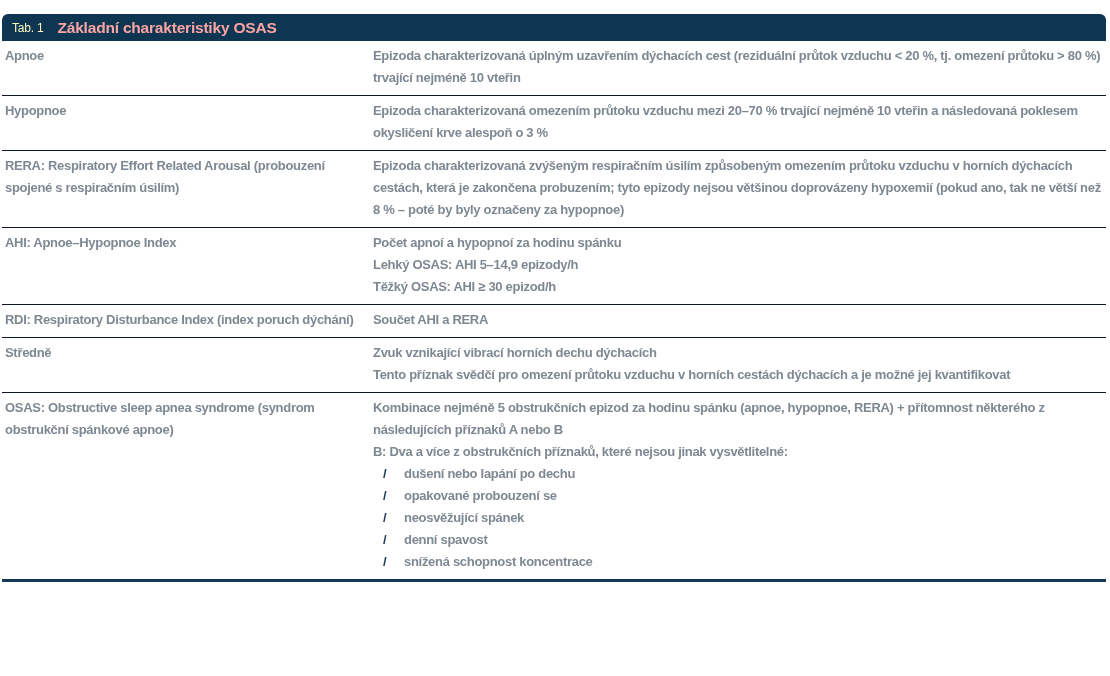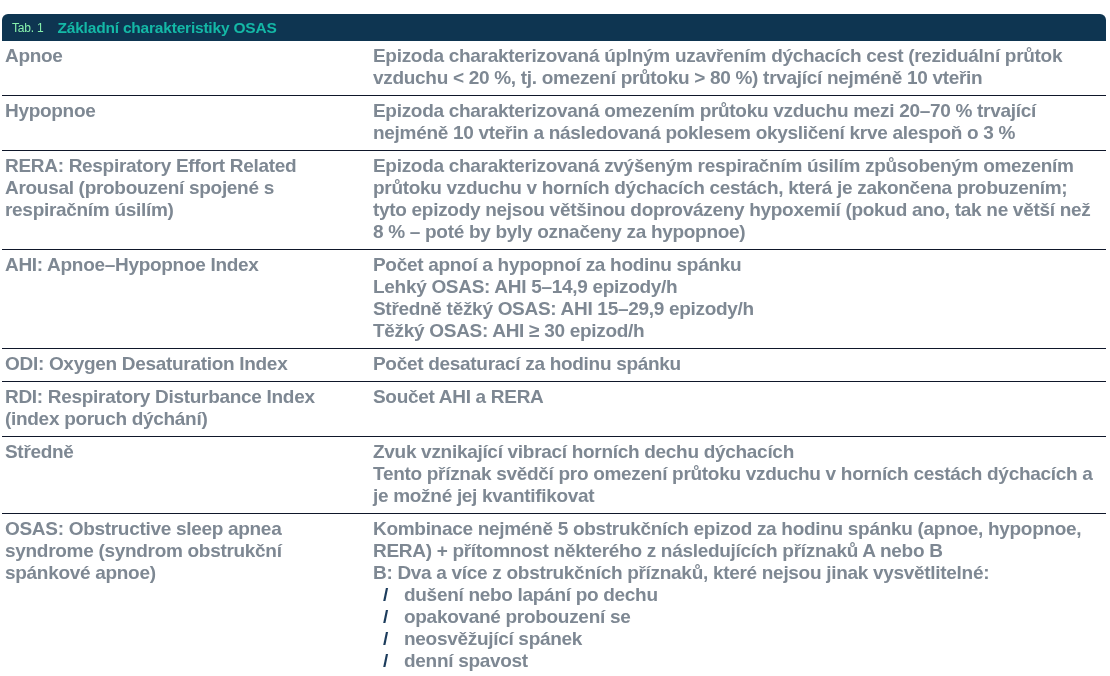--- a/index.html
+++ b/index.html
@@ -12,35 +12,35 @@
     position:absolute;left:2px;top:14px;width:1104px;
     border-bottom:3px solid #16395a;
   }
   .hdr{
     background:#0e3551;color:#ffffff;
     border-radius:6px 6px 0 0;
     height:27px;display:flex;align-items:center;
     padding:0 10px;
   }
   .hdr .tag{
-    font-size:12px;font-weight:400;color:#86efac;
+    font-size:12px;font-weight:400;color:#fef9c3;
     letter-spacing:-0.2px;margin-right:14px;white-space:nowrap;
   }
   .hdr .ttl{
-    font-size:15.5px;font-weight:700;color:#14b8a6;
+    font-size:15.5px;font-weight:700;color:#fca5a5;
     letter-spacing:-0.2px;white-space:nowrap;
   }
   .row{
     display:grid;grid-template-columns:368px 1fr;
     border-top:1px solid #0f172a;
     padding:4px 0 6px 0;
   }
   .row.first{border-top:none;}
   .cell{
-    color:#7e8893;font-weight:700;font-size:19px;
+    color:#7e8893;font-weight:700;font-size:13px;
     letter-spacing:-0.3px;line-height:22px;
   }
   .term{padding:0 10px 0 3px;}
   .def{padding:0 4px 0 3px;}
   .line{min-height:22px;}
   .bullet{display:flex;}
   .bullet .slash{
     color:#1c3c5c;font-weight:700;width:12px;margin-left:10px;
     flex:none;
   }
@@ -75,31 +75,24 @@
     <div class="cell def">
       <div class="line">Epizoda charakterizovaná zvýšeným respiračním úsilím způsobeným omezením průtoku vzduchu v horních dýchacích cestách, která je zakončena probuzením; tyto epizody nejsou většinou doprovázeny hypoxemií (pokud ano, tak ne větší než 8 % – poté by byly označeny za hypopnoe)</div>
     </div>
   </div>
 
   <div class="row">
     <div class="cell term">AHI: Apnoe–Hypopnoe Index</div>
     <div class="cell def">
       <div class="line">Počet apnoí a hypopnoí za hodinu spánku</div>
       <div class="line">Lehký OSAS: AHI 5–14,9 epizody/h</div>
-      <div class="line">Středně těžký OSAS: AHI 15–29,9 epizody/h</div>
       <div class="line">Těžký OSAS: AHI ≥ 30 epizod/h</div>
     </div>
   </div>
 
-  <div class="row">
-    <div class="cell term">ODI: Oxygen Desaturation Index</div>
-    <div class="cell def">
-      <div class="line">Počet desaturací za hodinu spánku</div>
-    </div>
-  </div>
 
   <div class="row">
     <div class="cell term">RDI: Respiratory Disturbance Index (index poruch dýchání)</div>
     <div class="cell def">
       <div class="line">Součet AHI a RERA</div>
     </div>
   </div>
 
   <div class="row">
     <div class="cell term">Středně</div>

